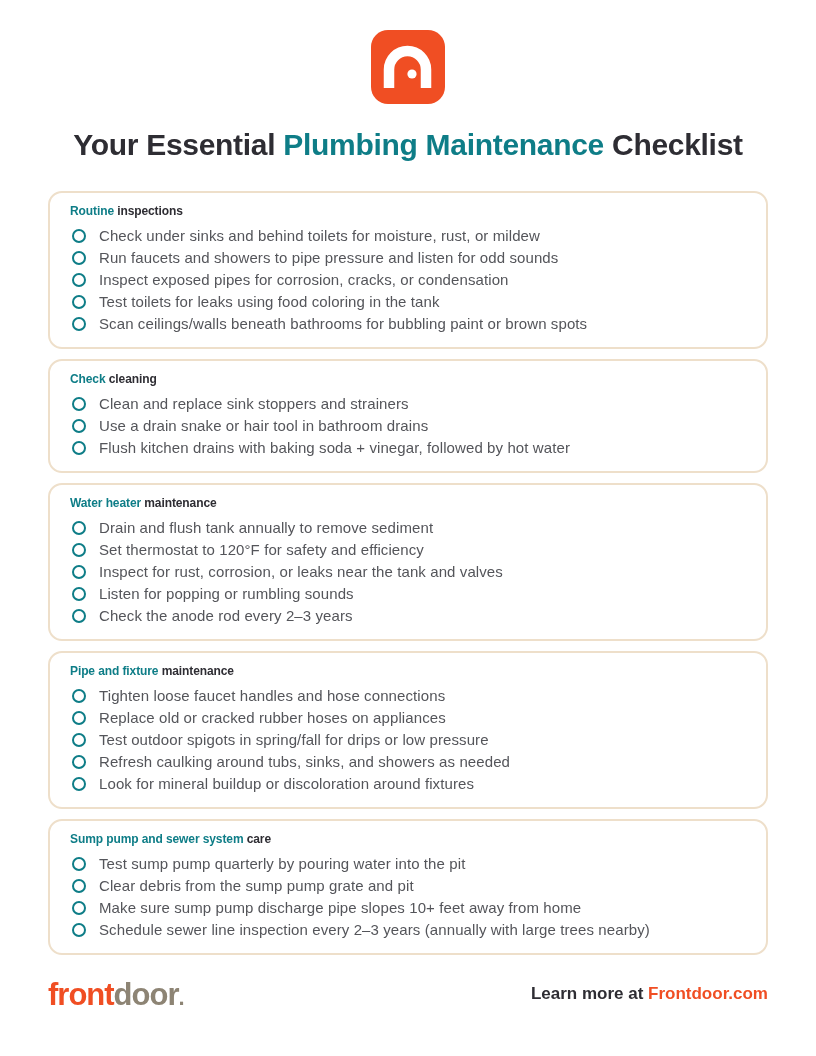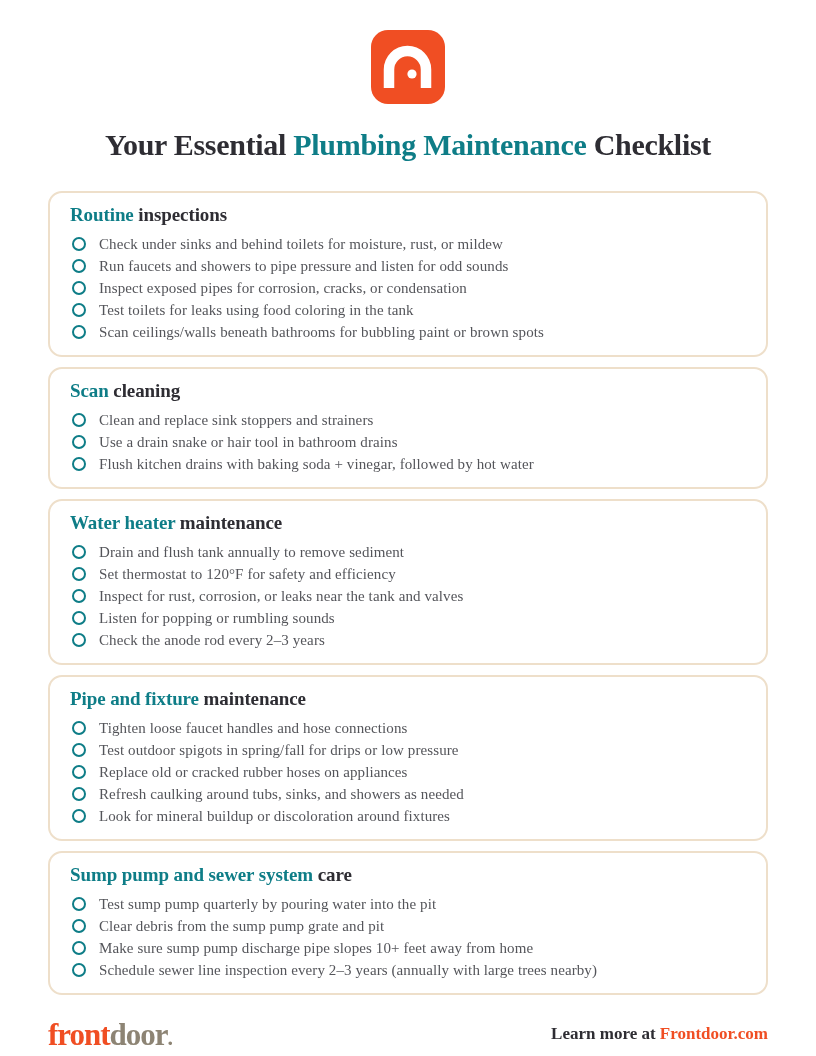--- a/index.html
+++ b/index.html
@@ -2,21 +2,21 @@
 <html><head>
 <meta charset="utf-8">
 <style>
   * { margin: 0; padding: 0; box-sizing: border-box; }
   html, body { background: #ffffff; }
   .page {
     width: 816px;
     height: 1056px;
     margin: 0 auto;
     background: #ffffff;
-    font-family: Liberation Serif, serif;
+    font-family: Liberation Sans, sans-serif;
     padding: 30px 48px 0 48px;
     overflow: hidden;
     position: relative;
   }
   
   .header { text-align: center; }
   .logo-wrap { display: inline-block; line-height: 0; }
   .page-title {
     margin-top: 20px;
     font-size: 30px;
@@ -29,21 +29,21 @@
   
   .sections { margin-top: 28px; }
   .card {
     border: 2px solid #eedfca;
     border-radius: 14px;
     background: #ffffff;
     padding: 11px 20px 12px 20px;
     margin-bottom: 10px;
   }
   .card h2 {
-    font-size: 19px;
+    font-size: 12px;
     font-weight: 700;
     color: #2e2d33;
     letter-spacing: -0.1px;
     margin-bottom: 7px;
   }
   .card h2 .hl { color: #0e7d87; }
   .card ul { list-style: none; text-align: right; }
   .card li {
     display: flex;
     align-items: flex-start;
@@ -127,21 +127,21 @@
             <span class="item-text">Test toilets for leaks using food coloring in the tank</span>
           </li>
           <li>
             <span class="circle"></span>
             <span class="item-text">Scan ceilings/walls beneath bathrooms for bubbling paint or brown spots</span>
           </li>
         </ul>
     </section>
 
     <section class="card">
-      <h2><span class="hl">Scan</span><span> cleaning</span></h2>
+      <h2><span class="hl">Check</span><span> cleaning</span></h2>
       <ul>
           <li>
             <span class="circle"></span>
             <span class="item-text">Clean and replace sink stoppers and strainers</span>
           </li>
           <li>
             <span class="circle"></span>
             <span class="item-text">Use a drain snake or hair tool in bathroom drains</span>
           </li>
           <li>
@@ -179,25 +179,25 @@
 
     <section class="card">
       <h2><span class="hl">Pipe and fixture</span><span> maintenance</span></h2>
       <ul>
           <li>
             <span class="circle"></span>
             <span class="item-text">Tighten loose faucet handles and hose connections</span>
           </li>
           <li>
             <span class="circle"></span>
+            <span class="item-text">Replace old or cracked rubber hoses on appliances</span>
+          </li>
+          <li>
+            <span class="circle"></span>
             <span class="item-text">Test outdoor spigots in spring/fall for drips or low pressure</span>
-          </li>
-          <li>
-            <span class="circle"></span>
-            <span class="item-text">Replace old or cracked rubber hoses on appliances</span>
           </li>
           <li>
             <span class="circle"></span>
             <span class="item-text">Refresh caulking around tubs, sinks, and showers as needed</span>
           </li>
           <li>
             <span class="circle"></span>
             <span class="item-text">Look for mineral buildup or discoloration around fixtures</span>
           </li>
         </ul>

